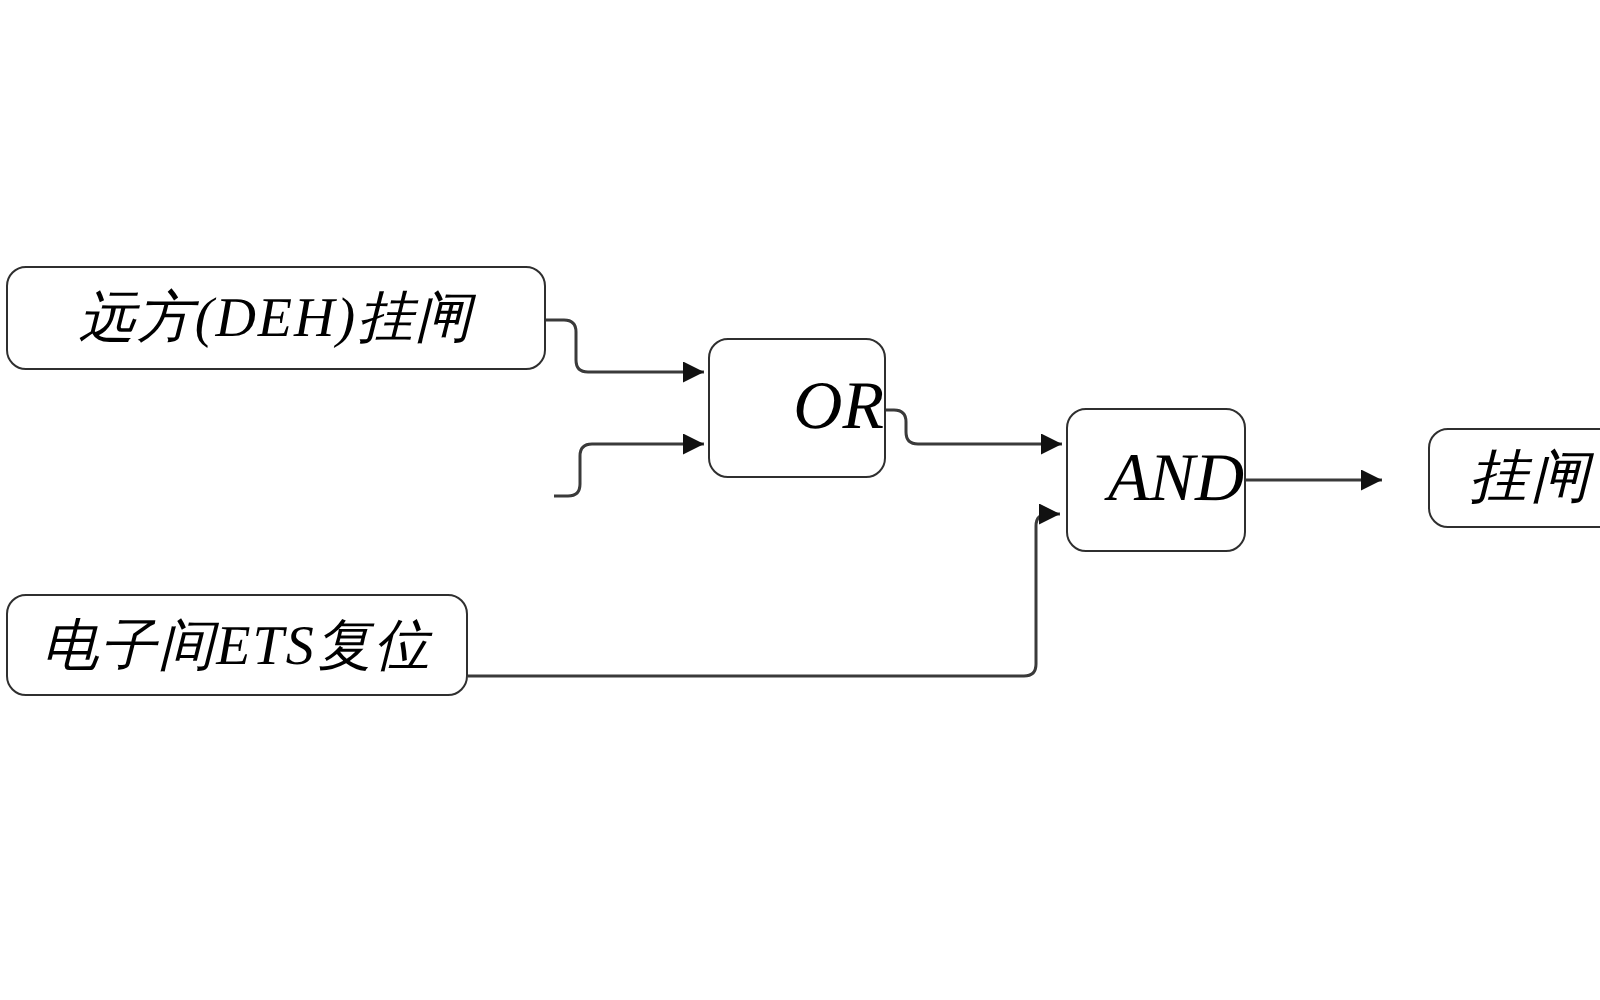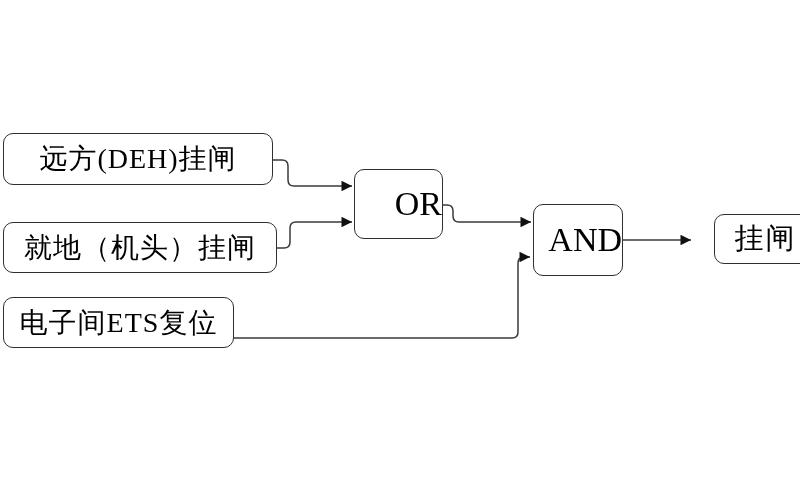--- a/index.html
+++ b/index.html
@@ -7,20 +7,21 @@
     padding: 0;
     background: #ffffff;
   }
   .canvas {
     position: relative;
     width: 800px;
     height: 420px;
     background: #ffffff;
     overflow: hidden;
     font-family: "Liberation Serif", "DejaVu Serif", serif;
+    font-style: italic;
   }
   .edges-svg {
     position: absolute;
     left: 0;
     top: 0;
     width: 800px;
     height: 500px;
   }
   .node {
     position: absolute;
@@ -73,23 +74,20 @@
     <path class="edge" d="M277,248 H284 Q290,248 290,242 V228 Q290,222 296,222 H352" marker-end="url(#arrow)"></path>
     <path class="edge" d="M443,205 H447 Q453,205 453,211 V216 Q453,222 459,222 H531" marker-end="url(#arrow)"></path>
     <path class="edge" d="M234,338 H512 Q518,338 518,332 V263 Q518,257 524,257 H530" marker-end="url(#arrow)"></path>
     <path class="edge" d="M623,240 H691" marker-end="url(#arrow)"></path>
   </svg>
 
   <div class="node input-node node-remote">
     <span>远方(DEH)挂闸</span>
   </div>
 
-  <div class="node input-node node-local">
-    <span>就地（机头）挂闸</span>
-  </div>
 
   <div class="node input-node node-ets">
     <span>电子间ETS复位</span>
   </div>
 
   <div class="node gate-node node-or">
     <span>OR</span>
   </div>
 
   <div class="node gate-node node-and">

